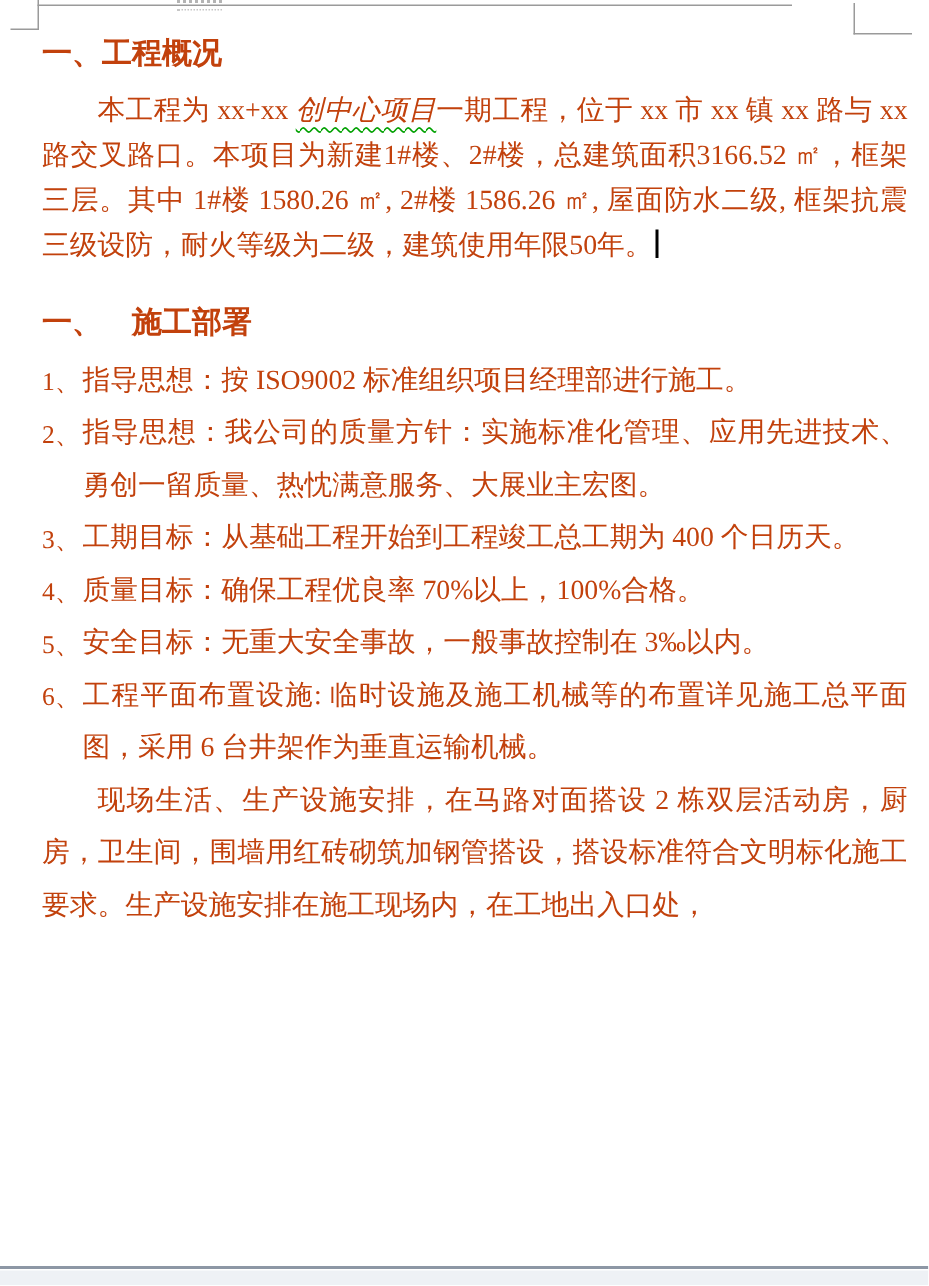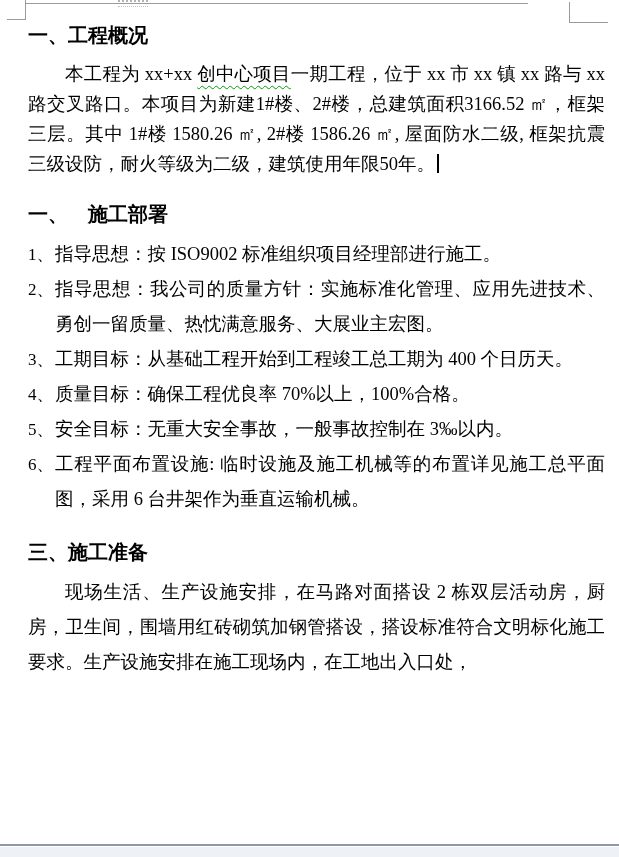--- a/index.html
+++ b/index.html
@@ -2,21 +2,21 @@
 <html><head>
 <meta charset="utf-8">
 <style>
   html,body{margin:0;padding:0;background:#ffffff;}
   .canvas{
     position:relative;
     width:619px;height:857px;
     background:#ffffff;
     overflow:hidden;
     font-family:"Liberation Serif","DejaVu Serif",serif;
-    color:#000000;
+    color:#c2410c;
   }
   
   .page-top-line{position:absolute;left:25px;top:3px;width:503px;height:0;border-top:1px solid #9a9a9a;}
   .ruler-dots{position:absolute;left:118px;top:0;width:30px;height:4px;border-top:2px dotted #b4b4b4;border-bottom:1px dotted #c6c6c6;}
   .corner-left{position:absolute;left:7px;top:0;width:18px;height:19px;border-right:1px solid #9a9a9a;border-bottom:1px solid #9a9a9a;}
   .corner-right{position:absolute;left:569px;top:2px;width:38px;height:20px;border-left:1px solid #9a9a9a;border-bottom:1px solid #9a9a9a;}
   .bottom-line{position:absolute;left:0;top:844px;width:619px;height:2px;background:#8d97a5;}
   .bottom-strip{position:absolute;left:0;top:847px;width:619px;height:10px;background:#eef1f5;}
   
   .page{position:absolute;left:0;top:0;width:619px;padding:20px 14px 0 28px;box-sizing:border-box;}
@@ -25,21 +25,21 @@
   h2{margin:22px 0 9px 0;}
   .para{font-size:18.5px;margin:0;text-align:justify;}
   .p1{line-height:30px;margin-bottom:4px;}
   .sec3p{line-height:35px;margin-bottom:5px;}
   .indent{text-indent:2em;}
   .list{margin:0;}
   .list-item{display:flex;font-size:18.5px;line-height:35px;}
   .num{flex:0 0 27px;font-size:17px;}
   .item-text{flex:1;text-align:justify;}
   .wavy-red{text-decoration-style:wavy;text-decoration-color:#e03030;text-decoration-thickness:1px;text-underline-offset:5px;}
-  .wavy-green{text-decoration:underline;text-decoration-style:wavy;text-decoration-color:#00a000;text-decoration-thickness:1px;text-underline-offset:5px;}
+  .wavy-green{text-decoration:underline;text-decoration-style:wavy;text-decoration-color:#00a000;text-decoration-thickness:1px;text-underline-offset:5px;font-style:italic;}
   .caret{display:inline-block;width:2px;height:19px;background:#000;vertical-align:-3px;margin-left:2px;}
 </style>
 </head>
 <body>
 
 <div class="canvas">
 
   <div class="page-top-line"></div>
   <div class="ruler-dots"></div>
   <div class="corner-left"></div>
@@ -73,21 +73,20 @@
       <div class="list-item">
           <span class="num">5、</span>
           <span class="item-text">安全目标：无重大安全事故，一般事故控制在 3‰以内。</span>
         </div>
       <div class="list-item">
           <span class="num">6、</span>
           <span class="item-text">工程平面布置设施: 临时设施及施工机械等的布置详见施工总平面图，采用 6 台井架作为垂直运输机械。</span>
         </div>
     </div>
 
-    <h2>三、施工准备</h2>
 
 
 
     <p class="para sec3p indent"><span>现场生活、生产设施安排，在马路对面搭设 2 栋双层活动房，厨房，卫生间，围墙用红砖砌筑加钢管搭设，搭设标准符合文明标化施工要求。生产设施安排在施工现场内，在工地出入口处，</span></p>
 
   </div>
 
   <div class="bottom-line"></div>
   <div class="bottom-strip"></div>
 

